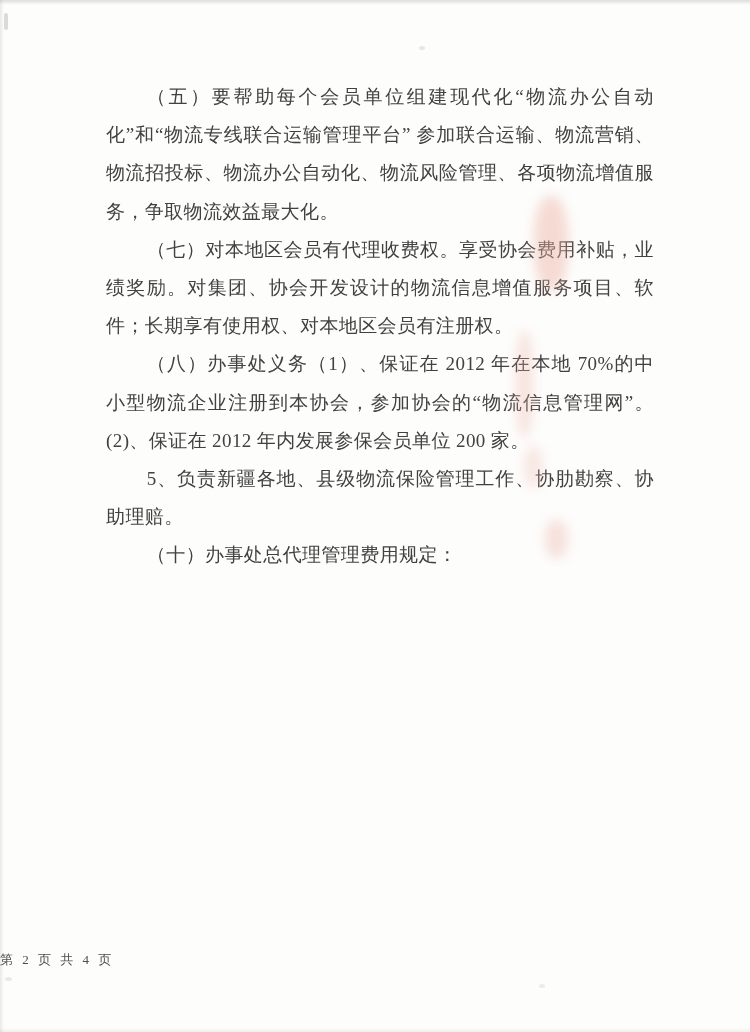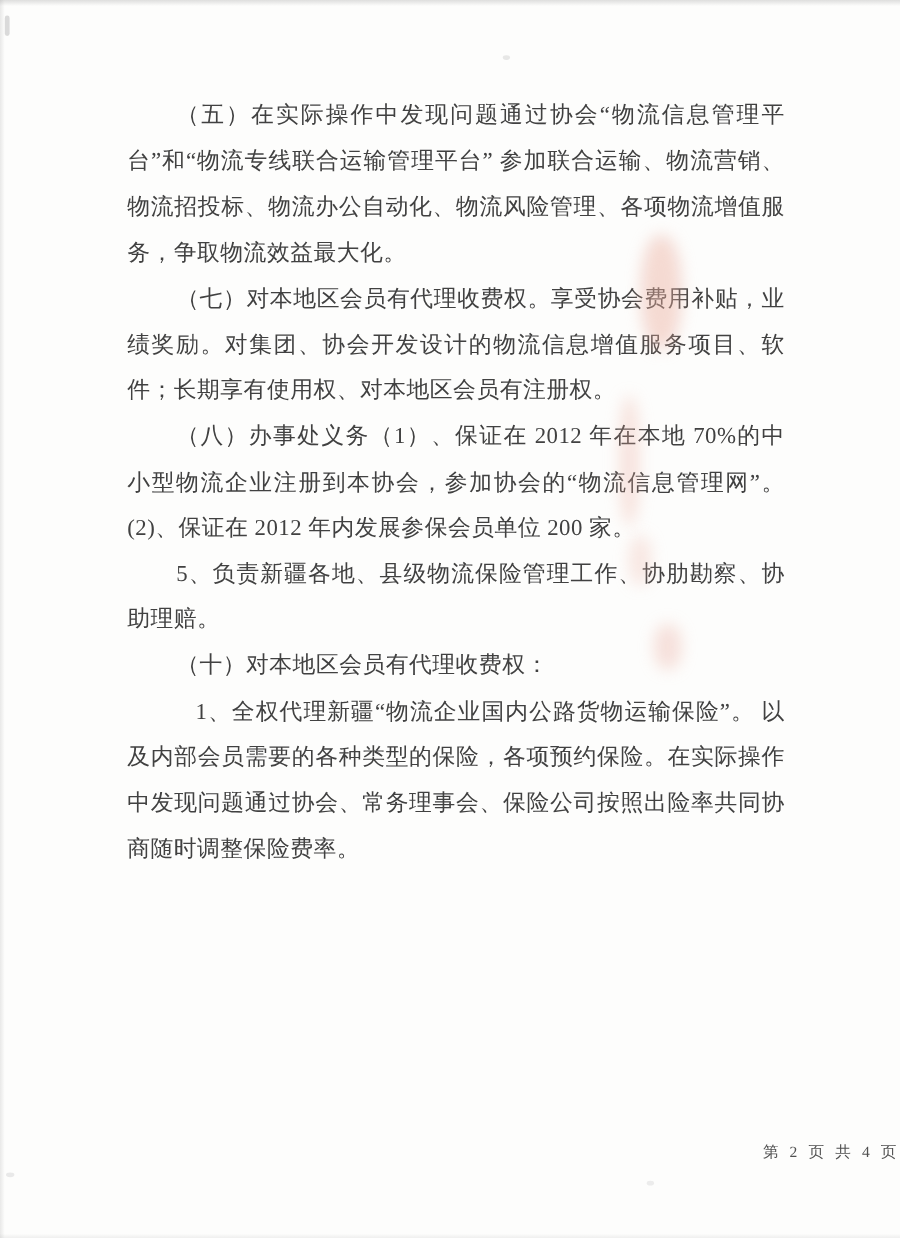--- a/index.html
+++ b/index.html
@@ -24,21 +24,21 @@
     color:var(--ink,#414141);
     font-size:19px;line-height:38.2px;
     letter-spacing:0.4px;
     text-align:justify;
   }
   .doc-body p{margin:0;text-indent:2.15em;}
   .doc-body p.indent-deep{text-indent:3em;}
 
   .footer{
     position:absolute;top:951px;left:0;width:100%;
-    text-align:right;
+    text-align:left;
     font-size:13px;letter-spacing:3px;
     color:var(--footer-ink,#4f4f4f);
   }
 
   
   .stain{position:absolute;border-radius:45%;filter:blur(6px);pointer-events:none;}
   .stain-1{left:534px;top:196px;width:34px;height:95px;background:rgba(236,176,160,.45);}
   .stain-2{left:516px;top:330px;width:17px;height:108px;background:rgba(236,176,160,.34);}
   .stain-3{left:524px;top:446px;width:19px;height:42px;background:rgba(236,176,160,.28);}
   .stain-4{left:545px;top:520px;width:23px;height:38px;background:rgba(236,176,160,.36);}
@@ -53,26 +53,25 @@
 </head>
 <body>
 
 <div class="page" style="--paper: #fdfdfc; --ink: #414141; --footer-ink: #4f4f4f;">
 
   <div class="edge-top"></div>
   <div class="edge-left"></div>
   <div class="edge-bottom"></div>
 
   <div class="doc-body">
-    <p>（五）在实际操作中发现问题通过协会“物流信息管理平台”和“物流专线联合运输管理平台” 参加联合运输、物流营销、物流招投标、物流办公自动化、物流风险管理、各项物流增值服务，争取物流效益最大化。</p>
+    <p>（五）要帮助每个会员单位组建现代化“物流办公自动化”和“物流专线联合运输管理平台” 参加联合运输、物流营销、物流招投标、物流办公自动化、物流风险管理、各项物流增值服务，争取物流效益最大化。</p>
     <p>（七）对本地区会员有代理收费权。享受协会费用补贴，业绩奖励。对集团、协会开发设计的物流信息增值服务项目、软件；长期享有使用权、对本地区会员有注册权。</p>
     <p>（八）办事处义务（1）、保证在 2012 年在本地 70%的中小型物流企业注册到本协会，参加协会的“物流信息管理网”。(2)、保证在 2012 年内发展参保会员单位 200 家。</p>
     <p>5、负责新疆各地、县级物流保险管理工作、协肋勘察、协助理赔。</p>
-    <p>（十）对本地区会员有代理收费权：</p>
-    <p class="indent-deep">1、全权代理新疆“物流企业国内公路货物运输保险”。 以及内部会员需要的各种类型的保险，各项预约保险。在实际操作中发现问题通过协会、常务理事会、保险公司按照出险率共同协商随时调整保险费率。</p>
+    <p>（十）办事处总代理管理费用规定：</p>
   </div>
 
   <div class="footer">第 2 页 共 4 页</div>
 
   <div class="stain stain-1"></div>
   <div class="stain stain-2"></div>
   <div class="stain stain-3"></div>
   <div class="stain stain-4"></div>
 
   <div class="speck speck-1"></div>

